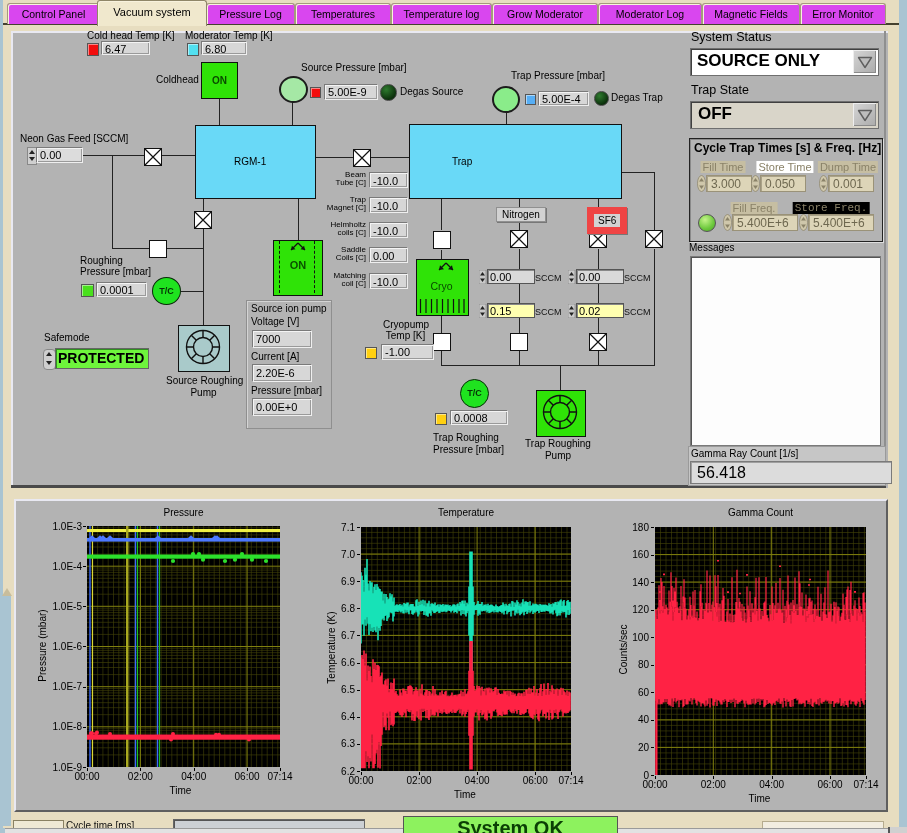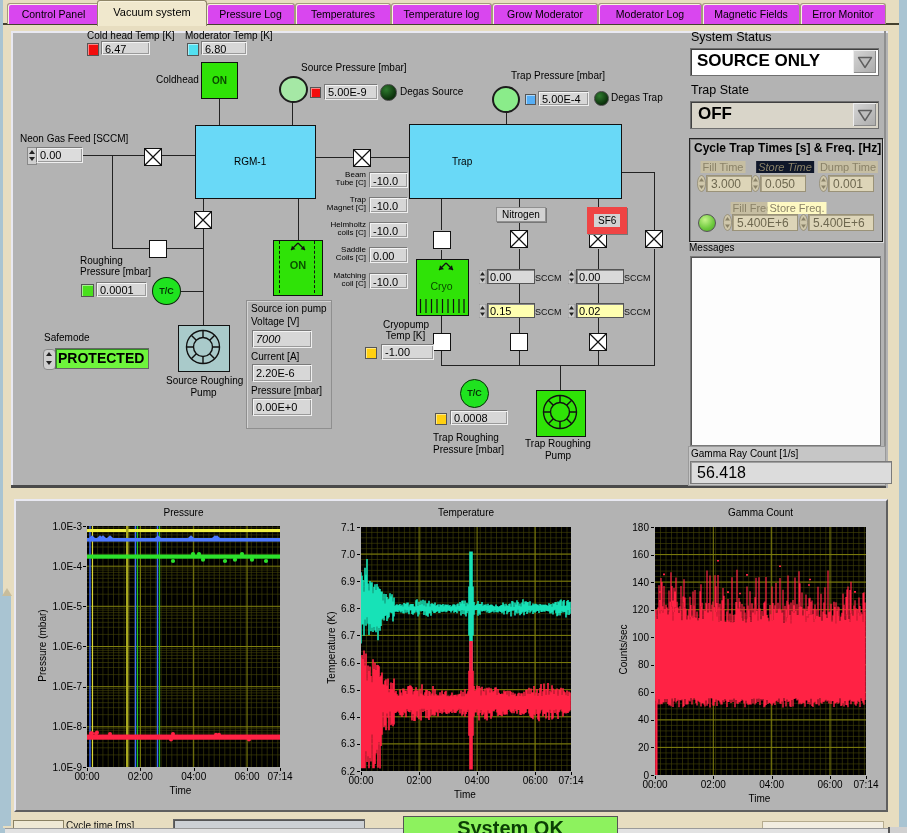--- a/index.html
+++ b/index.html
@@ -176,21 +176,21 @@
       <circle cx="25" cy="22" r="16.5"></circle>
       <circle cx="25" cy="22" r="9.5"></circle>
       <path d="M25 5.5 V12.5 M25 31.5 V38.5 M8.5 22 H15.5 M34.5 22 H41.5 M13.3 10.3 L18.3 15.3 M31.7 28.7 L36.7 33.7 M36.7 10.3 L31.7 15.3 M18.3 28.7 L13.3 33.7"></path>
     </g>
   </svg>
 <div class="lbl" style="left:166px;top:375px;width:75px;text-align:center;line-height:12px;">Source Roughing<br>Pump</div>
 
 <div class="abs" style="left:246px;top:300px;width:84px;height:127px;background:#b3b3b3;border:1px solid #8f8f8f;box-shadow:inset 1px 1px 0 #d4d4d4;"></div>
 <div class="lbl" style="left:251px;top:303px;">Source ion pump</div>
 <div class="lbl" style="left:251px;top:316px;">Voltage [V]</div>
-<div class="box" style="left:252px;top:330px;width:55px;height:16px;line-height:17px;font-style:italic;">7000</div>
+<div class="box" style="left:252px;top:330px;width:55px;height:16px;line-height:17px;">7000</div>
 <div class="lbl" style="left:251px;top:351px;">Current [A]</div>
 <div class="box" style="left:252px;top:364px;width:55px;height:16px;line-height:17px;">2.20E-6</div>
 <div class="lbl" style="left:251px;top:385px;">Pressure [mbar]</div>
 <div class="box" style="left:252px;top:398px;width:55px;height:16px;line-height:17px;">0.00E+0</div>
 
 <div class="abs" style="left:496px;top:207px;height:13px;background:#d2d2d2;border:1px solid #909090;box-shadow:1px 1px 0 #777;font-size:10px;line-height:13px;padding:0 5px;">Nitrogen</div>
 <div class="abs" style="left:587px;top:207px;height:13px;background:#d2d2d2;border:7px solid #ef4444;box-shadow:1px 1px 0 #777;font-size:10px;line-height:13px;padding:0 4px;">SF6</div>
 
 <div class="abs" style="left:416px;top:259px;width:51px;height:55px;background:#2fe307;border:1px solid #111;"></div>
 <svg class="abs" style="left:416px;top:259px;" width="51" height="55" viewBox="0 0 51 55">
@@ -260,42 +260,42 @@
 <div class="abs" style="left:690px;top:101px;width:187px;height:26px;background:#d9d5c9;border:1px solid #6f6f6f;box-shadow:inset 1px 1px 0 #404040;"></div>
 <div class="abs" style="left:698px;top:104px;font-size:17px;font-weight:bold;">OFF</div>
 <div class="abs" style="left:853px;top:103px;width:23px;height:23px;background:linear-gradient(135deg,#d6d6d6,#ababab);box-shadow:inset 1px 1px 0 #eee, inset -1px -1px 0 #8a8a8a;"></div>
 <svg class="abs" style="left:857px;top:109px;" width="16" height="13">
     <path d="M1.5 1.5 H14.5 L8 11.5 Z" fill="#bdbdbd" stroke="#5f5f5f" stroke-width="1.4" stroke-linejoin="round"></path>
   </svg>
 
 <div class="abs" style="left:689px;top:138px;width:192px;height:102px;background:#b3b3b3;border:1px solid #222;box-shadow:inset 1px 1px 0 #8a8a8a, 1px 1px 0 #dedede;"></div>
 <div class="abs" style="left:694px;top:141px;font-size:12px;font-weight:bold;">Cycle Trap Times [s] &amp; Freq. [Hz]</div>
 <div class="abs" style="left:723px;top:161px;transform:translateX(-50%);font-size:11px;color:#8a8268;background:#c6bea2;padding:0 2px;line-height:12px;white-space:nowrap;">Fill Time</div>
-<div class="abs" style="left:785px;top:161px;transform:translateX(-50%);font-size:11px;color:#8a8268;background:#0f172a;padding:0 2px;line-height:12px;white-space:nowrap;font-style:italic;">Store Time</div>
+<div class="abs" style="left:785px;top:161px;transform:translateX(-50%);font-size:11px;color:#8a8268;background:#ffffff;padding:0 2px;line-height:12px;white-space:nowrap;">Store Time</div>
 <div class="abs" style="left:848px;top:161px;transform:translateX(-50%);font-size:11px;color:#8a8268;background:#c6bea2;padding:0 2px;line-height:12px;white-space:nowrap;">Dump Time</div>
 <svg class="abs" style="left:697px;top:175px;" width="9" height="17">
     <ellipse cx="4.5" cy="8.5" rx="4" ry="8" fill="#cfc7ab" stroke="#8a8268" stroke-width="0.7"></ellipse>
     <path d="M4.5 3 L7 6.5 L2 6.5 Z" fill="#8a8268"></path>
     <path d="M4.5 14 L7 10.5 L2 10.5 Z" fill="#8a8268"></path>
   </svg>
 <div class="abs" style="left:706px;top:175px;width:40px;height:15px;background:#ddd5b8;border:1px solid #9a9278;box-shadow:inset 1px 1px 0 #aaa288;font-size:12px;color:#6e6850;line-height:16px;padding-left:4px;">3.000</div>
 <svg class="abs" style="left:751px;top:175px;" width="9" height="17">
     <ellipse cx="4.5" cy="8.5" rx="4" ry="8" fill="#cfc7ab" stroke="#8a8268" stroke-width="0.7"></ellipse>
     <path d="M4.5 3 L7 6.5 L2 6.5 Z" fill="#8a8268"></path>
     <path d="M4.5 14 L7 10.5 L2 10.5 Z" fill="#8a8268"></path>
   </svg>
 <div class="abs" style="left:760px;top:175px;width:40px;height:15px;background:#ddd5b8;border:1px solid #9a9278;box-shadow:inset 1px 1px 0 #aaa288;font-size:12px;color:#6e6850;line-height:16px;padding-left:4px;">0.050</div>
 <svg class="abs" style="left:819px;top:175px;" width="9" height="17">
     <ellipse cx="4.5" cy="8.5" rx="4" ry="8" fill="#cfc7ab" stroke="#8a8268" stroke-width="0.7"></ellipse>
     <path d="M4.5 3 L7 6.5 L2 6.5 Z" fill="#8a8268"></path>
     <path d="M4.5 14 L7 10.5 L2 10.5 Z" fill="#8a8268"></path>
   </svg>
 <div class="abs" style="left:828px;top:175px;width:40px;height:15px;background:#ddd5b8;border:1px solid #9a9278;box-shadow:inset 1px 1px 0 #aaa288;font-size:12px;color:#6e6850;line-height:16px;padding-left:4px;">0.001</div>
 <div class="abs" style="left:754px;top:202px;transform:translateX(-50%);font-size:11px;color:#8a8268;background:#c6bea2;padding:0 2px;line-height:12px;white-space:nowrap;">Fill Freq.</div>
-<div class="abs" style="left:797px;top:202px;transform:translateX(-50%);font-size:11px;color:#8a8268;background:#fef9c3;padding:0 2px;line-height:12px;white-space:nowrap;">Store Freq.</div>
+<div class="abs" style="left:831px;top:202px;transform:translateX(-50%);font-size:11px;color:#8a8268;background:#000000;padding:0 2px;line-height:12px;white-space:nowrap;font-family:Liberation Mono, monospace;">Store Freq.</div>
 <div class="led" style="left:698px;top:214px;width:16px;height:16px;background:radial-gradient(circle at 38% 30%,#c4f48a,#6cc83c 60%,#4da327);border:1px solid #555;"></div>
 <svg class="abs" style="left:723px;top:214px;" width="9" height="17">
     <ellipse cx="4.5" cy="8.5" rx="4" ry="8" fill="#cfc7ab" stroke="#8a8268" stroke-width="0.7"></ellipse>
     <path d="M4.5 3 L7 6.5 L2 6.5 Z" fill="#8a8268"></path>
     <path d="M4.5 14 L7 10.5 L2 10.5 Z" fill="#8a8268"></path>
   </svg>
 <div class="abs" style="left:732px;top:214px;width:60px;height:15px;background:#ddd5b8;border:1px solid #9a9278;box-shadow:inset 1px 1px 0 #aaa288;font-size:12px;color:#6e6850;line-height:16px;padding-left:4px;">5.400E+6</div>
 <svg class="abs" style="left:799px;top:214px;" width="9" height="17">
     <ellipse cx="4.5" cy="8.5" rx="4" ry="8" fill="#cfc7ab" stroke="#8a8268" stroke-width="0.7"></ellipse>
     <path d="M4.5 3 L7 6.5 L2 6.5 Z" fill="#8a8268"></path>

